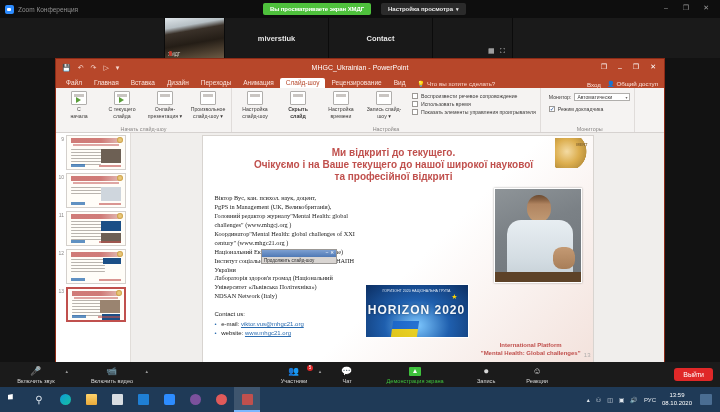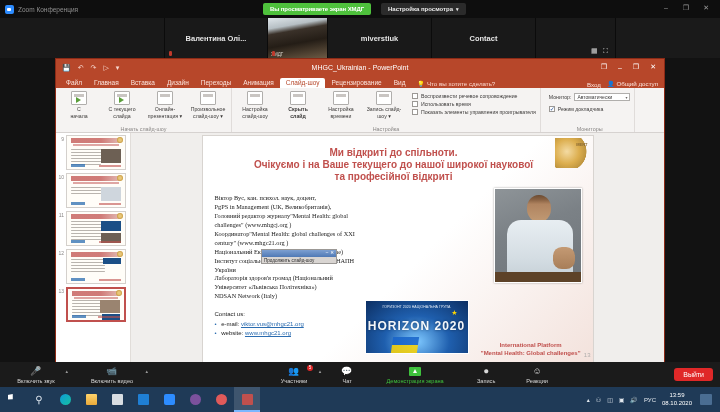--- a/index.html
+++ b/index.html
@@ -215,21 +215,21 @@
     overflow: hidden;
   }
   .ph-face { position:absolute; left:32px; top:6px; width:24px; height:27px; border-radius:48%;
     background: linear-gradient(180deg,#6b4b32 0%,#8a6344 18%,#b08460 34%,#c19a74 100%); }
   .ph-body { position:absolute; left:12px; top:31px; width:66px; height:64px;
     background: linear-gradient(180deg,#e8eef2 0%,#d4dde3 60%,#c2ccd3 100%); border-radius:14px 14px 0 0; }
   .ph-arm { position:absolute; right:6px; top:58px; width:22px; height:22px; border-radius:40%;
     background: linear-gradient(180deg,#c49a74,#a87e58); }
   .ph-desk { position:absolute; left:0; bottom:0; width:100%; height:10px; background:#5d4228; }
   .slide-horizon {
-    position: absolute; left: 162px; bottom: 8px; width: 104px; height: 54px;
+    position: absolute; left: 162px; bottom: 24px; width: 104px; height: 54px;
     background: radial-gradient(ellipse at 50% 78%, #7ec8ff 0%, #1f5fae 45%, #0c2f63 100%);
     overflow: hidden; border: 1px solid #ffffff;
   }
   .hz-text { position:absolute; left:0; right:0; top:18px; text-align:center;
     color:#ffffff; font-size:12px; font-weight:bold; letter-spacing:1px; opacity:.95;
     text-shadow: 0 0 3px rgba(0,0,0,.5); }
   .hz-small { position:absolute; left:0; right:0; top:4px; text-align:center; color:#dfe9f5; font-size:3.6px; }
   .hz-flag { position:absolute; left:26px; bottom:0; width:26px; height:16px;
     background: linear-gradient(180deg,#1763c9 0%,#1763c9 50%,#ffd500 50%,#ffd500 100%); opacity:.85;
     transform: skewX(-8deg); }
@@ -314,24 +314,20 @@
       <span class="caret">▾</span>
     </div>
     <div class="win-ctl win-min">–</div>
     <div class="win-ctl win-max">❐</div>
     <div class="win-ctl win-close">✕</div>
   </div>
 
   <div class="filmstrip">
     <div class="pstrip-cell" style="width:165px"></div>
 
-    <div class="pstrip-cell" style="width:103px">
-      <span class="pstrip-name">Валентина Олі...</span>
-      <span class="mic-dot"></span>
-    </div>
 
     <div class="pstrip-cell" style="width:60px">
       <div class="pstrip-video"></div>
       <span class="pstrip-video-label">ХМДГ</span>
       <span class="mic-dot"></span>
     </div>
 
     <div class="pstrip-cell" style="width:104px">
       <span class="pstrip-name">miverstiuk</span>
     </div>
@@ -562,21 +558,21 @@
 
       <div class="slide-area">
         <div class="slide">
           <div class="slide-grad"></div>
 
           <div class="slide-emblem">
             <span>MENT</span>
           </div>
 
           <div class="slide-title">
-            <span class="ln1">Ми відкриті до спільноти.</span>
+            <span class="ln1">Ми відкриті до текущего.</span>
             <span class="ln2">Очікуємо і на Ваше текущего до нашої широкої наукової</span>
             <span class="ln3">та професійної відкриті</span>
           </div>
 
           <div class="slide-body">
             <div>Віктор Вус, кан. психол. наук, доцент,</div>
             <div>PgPS in Management (UK, Великобританія),</div>
             <div>Головний редактор журналу"Mental Health: global</div>
             <div>challenges" (www.mhgcj.org )</div>
             <div>Координатор"Mental Health: global challenges of XXI</div>

